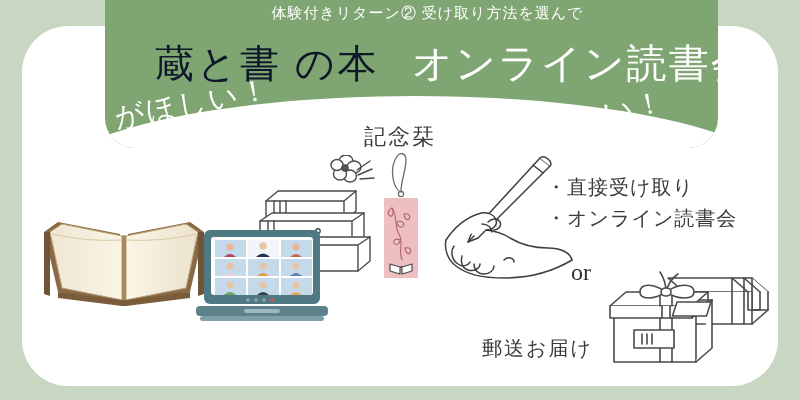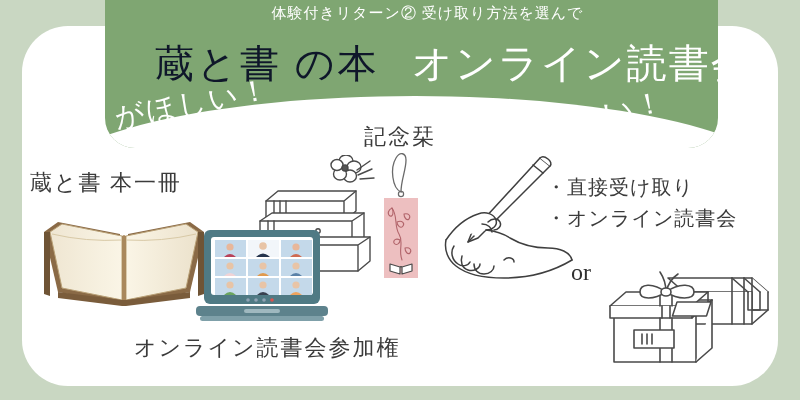--- a/index.html
+++ b/index.html
@@ -93,23 +93,22 @@
 
   <div class="green-band">
     <div class="arch"></div>
     <div class="hl-sub">体験付きリターン② 受け取り方法を選んで</div>
     <div class="hl-main-l">蔵と書 の本</div>
     <div class="hl-main-r">オンライン読書会</div>
     <div class="hl-tilt-l">がほしい！</div>
     <div class="hl-tilt-r">に参加したい！</div>
   </div>
 
-  <div class="cap cap-book">蔵と書 本一冊</div>
   <div class="cap cap-shiori">記念栞</div>
-  <div class="cap cap-online">オンライン読書会参加権</div>
+  <div class="cap cap-yuso">郵送お届け</div>
 
   <div class="bullets">
     <div>・直接受け取り</div>
     <div>・オンライン読書会</div>
   </div>
 
   <div class="or-text">or</div>
 
   <div class="ill" id="open-book">
     <svg viewBox="0 0 168 110">

